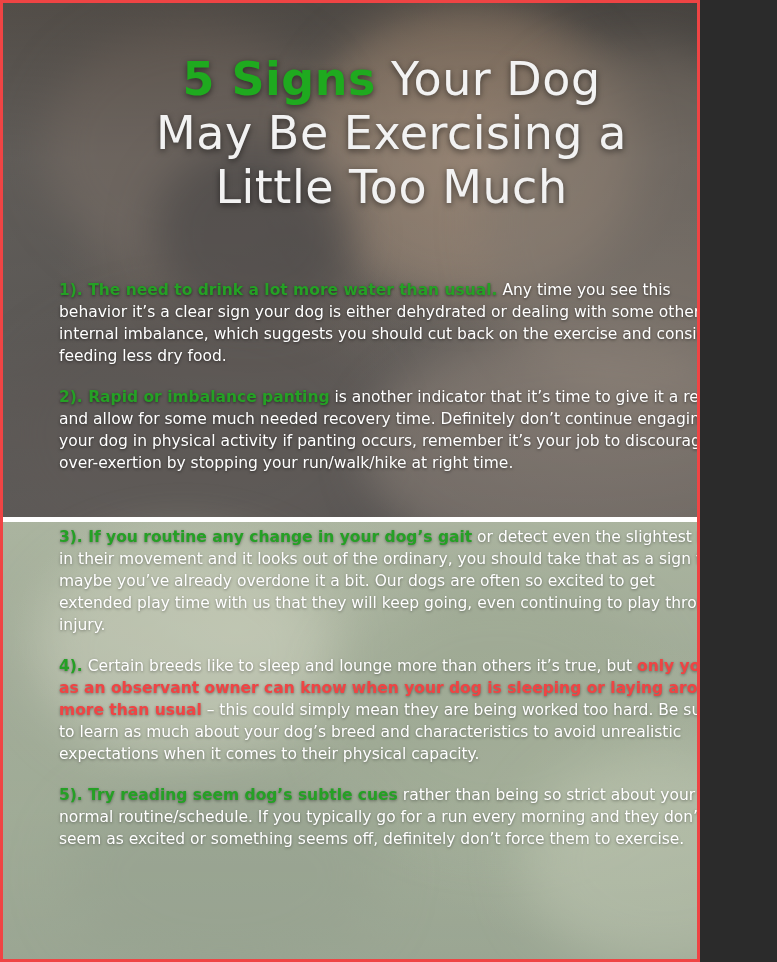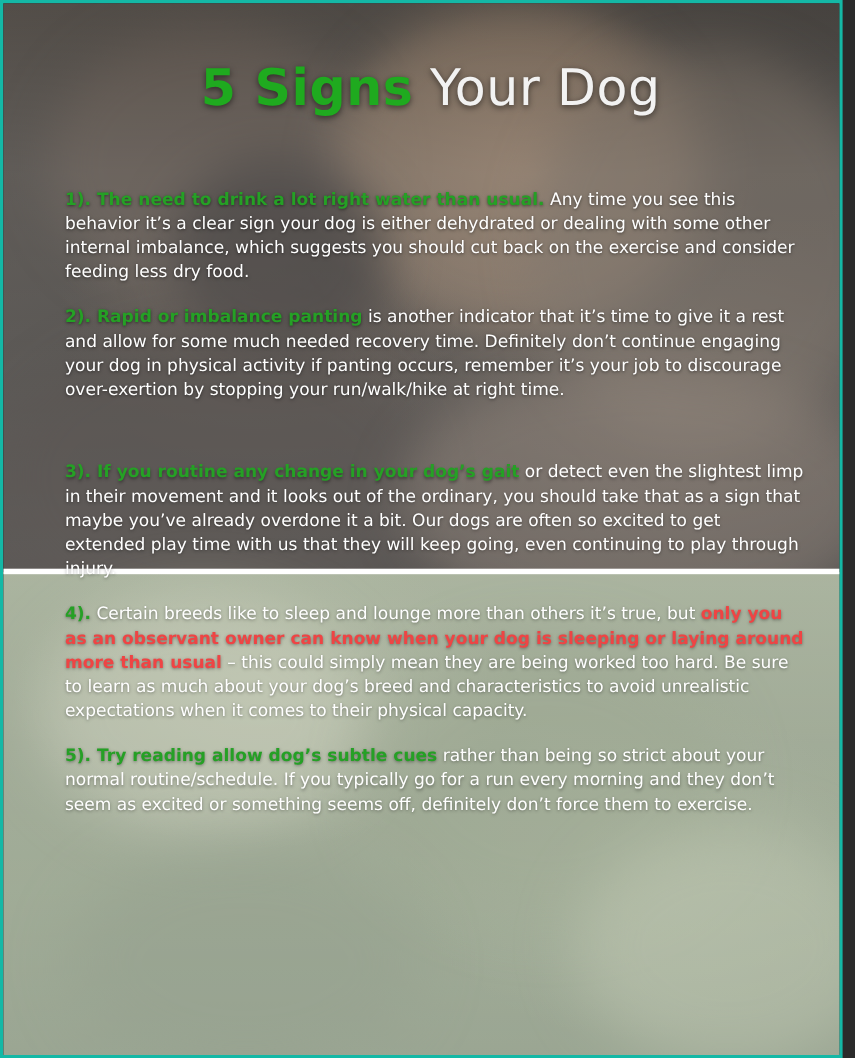--- a/index.html
+++ b/index.html
@@ -9,25 +9,25 @@
   body {
     width: 777px;
     height: 962px;
     font-family: "DejaVu Sans", sans-serif;
     background: #2b2b2b;
     overflow: hidden;
   }
 
   .infographic {
     position: relative;
-    width: 766px;
+    width: 700px;
     height: 962px;
     overflow: hidden;
     box-sizing: border-box;
-    border: 3px solid #14b8a6;
+    border: 3px solid #ef4444;
   }
 
   
   .bg-top {
     position: absolute;
     left: 0; top: 0;
     width: 777px;
     height: 517px;
     background:
       radial-gradient(ellipse 300px 220px at 62% 30%, rgba(150,120,95,0.55), rgba(0,0,0,0) 70%),
@@ -170,27 +170,29 @@
   <div class="wash-bottom"></div>
 
   <div class="divider"></div>
 
   <div class="content">
 
     <h1 class="headline">
       <span class="hl-line">
         <span class="hl-num">5 Signs</span><span> Your Dog</span>
       </span>
+      <span class="hl-line">May Be Exercising a</span>
+      <span class="hl-line">Little Too Much</span>
     </h1>
 
     <div class="body-wrap">
 
       <p class="tip">
         <span class="lead">1).</span>
-        <span class="lead">The need to drink a lot right water than usual.</span><span class="normal"> Any time you see this behavior it’s a clear sign your dog is either dehydrated or dealing with some other internal imbalance, which suggests you should cut back on the exercise and consider feeding less dry food.</span>
+        <span class="lead">The need to drink a lot more water than usual.</span><span class="normal"> Any time you see this behavior it’s a clear sign your dog is either dehydrated or dealing with some other internal imbalance, which suggests you should cut back on the exercise and consider feeding less dry food.</span>
       </p>
 
       <p class="tip">
         <span class="lead">2).</span>
         <span class="lead">Rapid or imbalance panting</span><span class="normal"> is another indicator that it’s time to give it a rest and allow for some much needed recovery time. Definitely don’t continue engaging your dog in physical activity if panting occurs, remember it’s your job to discourage over-exertion by stopping your run/walk/hike at right time.</span>
       </p>
 
       <div class="gap-divider"></div>
 
       <div class="tips-bottom">
@@ -198,19 +200,19 @@
           <span class="lead">3).</span>
           <span class="lead">If you routine any change in your dog’s gait</span><span class="normal"> or detect even the slightest limp in their movement and it looks out of the ordinary, you should take that as a sign that maybe you’ve already overdone it a bit. Our dogs are often so excited to get extended play time with us that they will keep going, even continuing to play through injury.</span>
         </p>
 
         <p class="tip">
           <span class="lead">4).</span><span class="normal"> Certain breeds like to sleep and lounge more than others it’s true, but </span><span class="hi">only you as an observant owner can know when your dog is sleeping or laying around more than usual</span><span class="normal"> – this could simply mean they are being worked too hard. Be sure to learn as much about your dog’s breed and characteristics to avoid unrealistic expectations when it comes to their physical capacity.</span>
         </p>
 
         <p class="tip">
           <span class="lead">5).</span>
-          <span class="lead">Try reading allow dog’s subtle cues</span><span class="normal"> rather than being so strict about your normal routine/schedule. If you typically go for a run every morning and they don’t seem as excited or something seems off, definitely don’t force them to exercise.</span>
+          <span class="lead">Try reading seem dog’s subtle cues</span><span class="normal"> rather than being so strict about your normal routine/schedule. If you typically go for a run every morning and they don’t seem as excited or something seems off, definitely don’t force them to exercise.</span>
         </p>
       </div>
 
     </div>
   </div>
 </div>
 
 </body></html>

